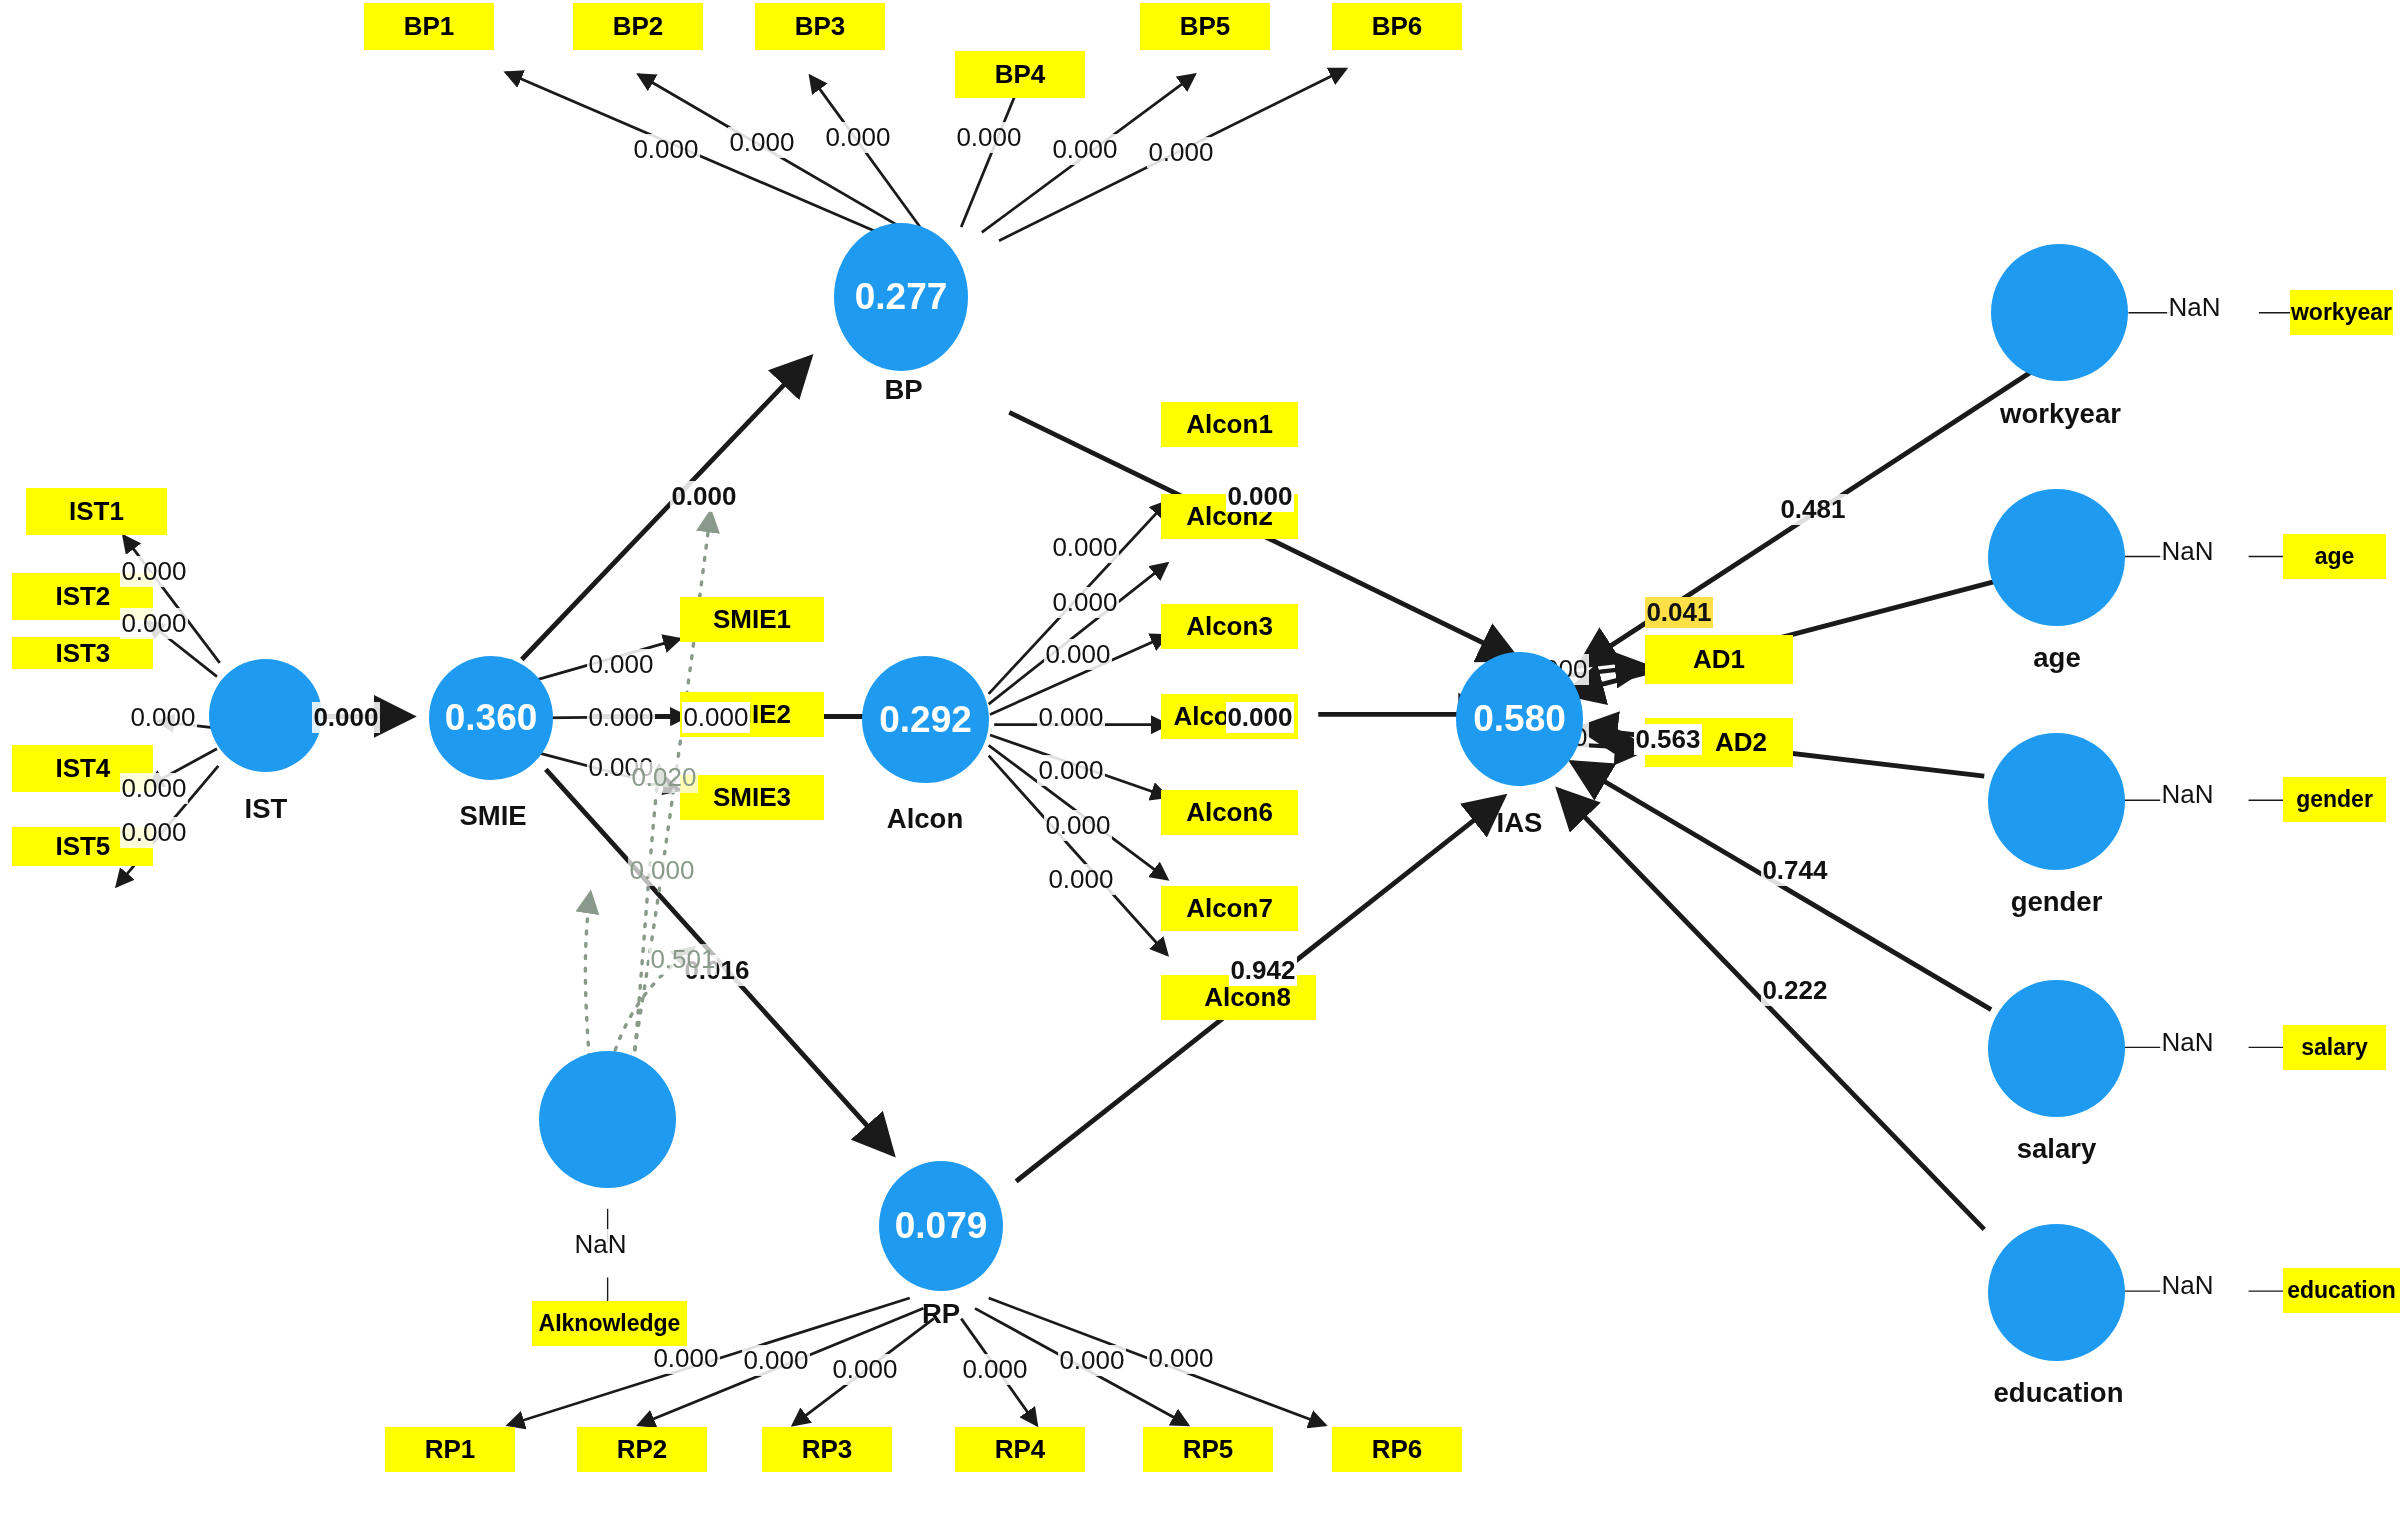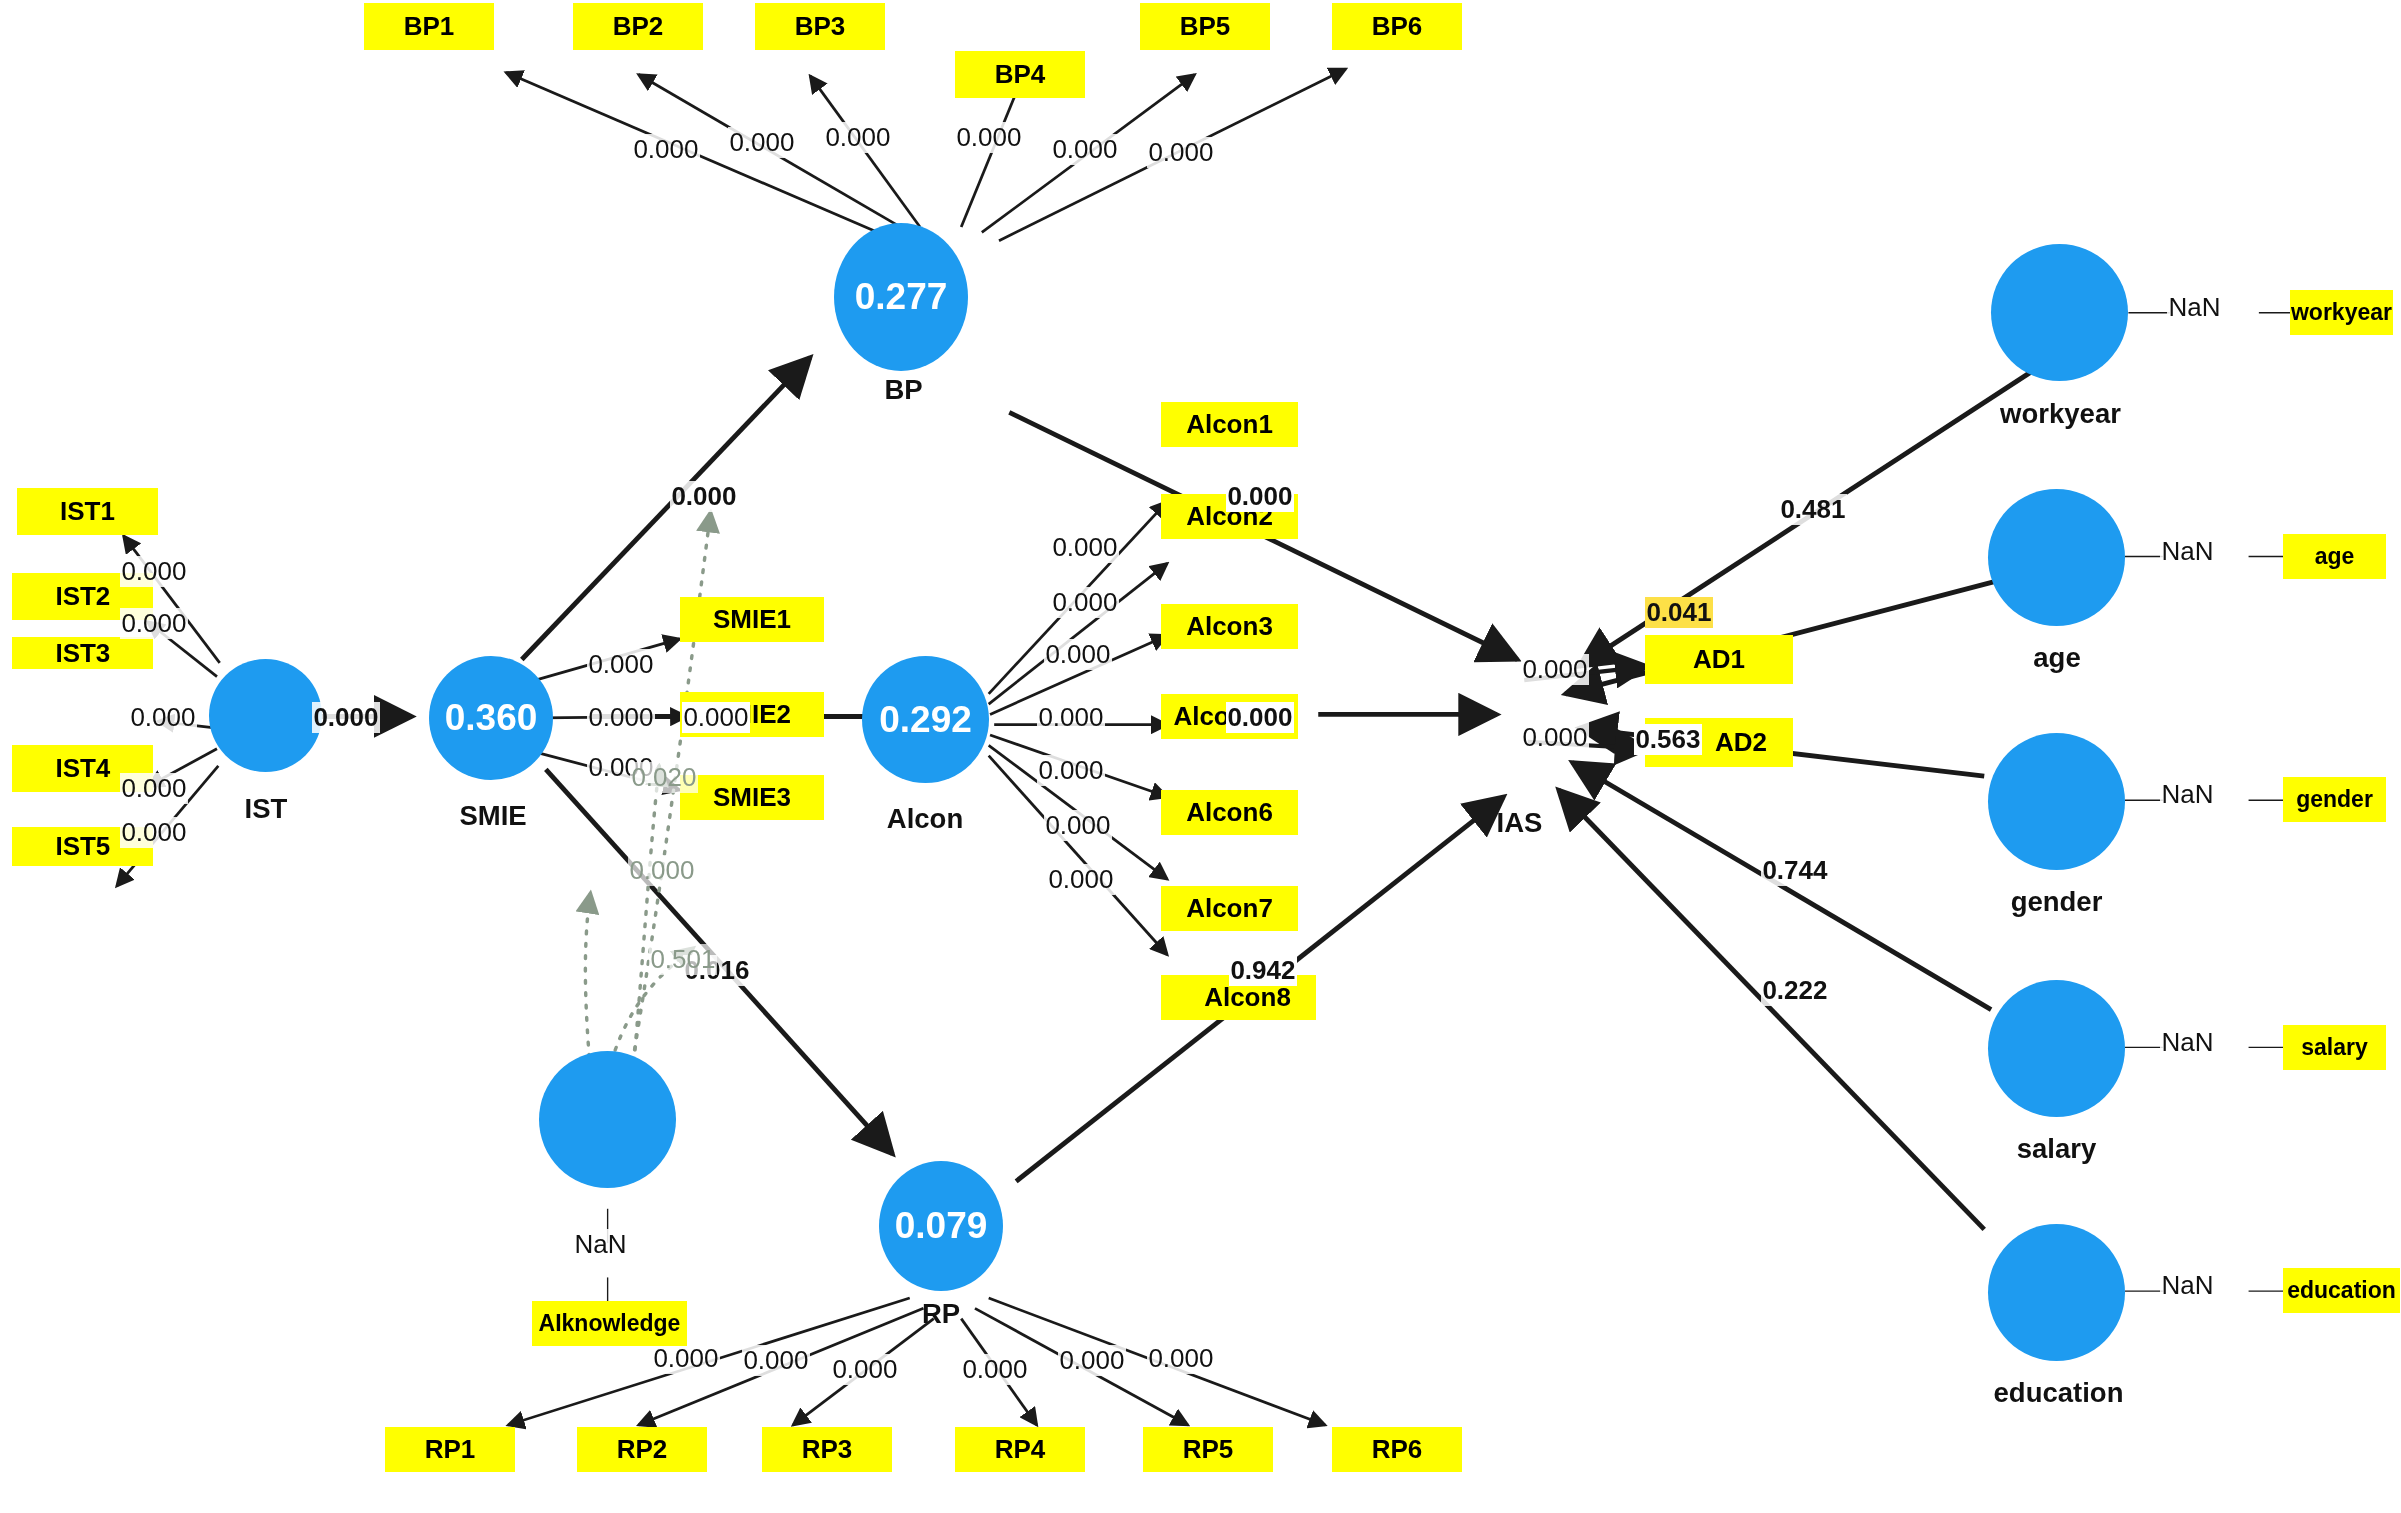--- a/index.html
+++ b/index.html
@@ -158,21 +158,21 @@
       <span>BP6</span>
     </div>
 
 <div class="elabel" style="left:632px;top:134px;"><span>0.000</span></div>
 <div class="elabel" style="left:728px;top:127px;"><span>0.000</span></div>
 <div class="elabel" style="left:824px;top:122px;"><span>0.000</span></div>
 <div class="elabel" style="left:955px;top:122px;"><span>0.000</span></div>
 <div class="elabel" style="left:1051px;top:134px;"><span>0.000</span></div>
 <div class="elabel" style="left:1147px;top:137px;"><span>0.000</span></div>
 
-<div class="ind" style="left:17px;top:488px;width:141px;height:47px;">
+<div class="ind" style="left:26px;top:488px;width:141px;height:47px;">
       <span>IST1</span>
     </div>
 <div class="ind" style="left:12.4px;top:573px;width:141px;height:47px;">
       <span>IST2</span>
     </div>
 <div class="ind" style="left:12.4px;top:637px;width:141px;height:32px;">
       <span>IST3</span>
     </div>
 <div class="ind" style="left:12.4px;top:745px;width:141px;height:47px;">
       <span>IST4</span>
@@ -314,20 +314,23 @@
 <div class="lv" style="left:429px;top:656px;width:124px;height:124px;">
       <span>0.360</span>
     </div>
 <div class="lvname" style="left:426px;top:800px;width:134px;"><span>SMIE</span></div>
 
 <div class="lv" style="left:862px;top:656px;width:127px;height:127px;">
       <span>0.292</span>
     </div>
 <div class="lvname" style="left:858px;top:803px;width:134px;"><span>Alcon</span></div>
 
+<div class="lv" style="left:1456px;top:652px;width:127px;height:134px;">
+      <span>0.580</span>
+    </div>
 <div class="lvname" style="left:1449px;top:807px;width:141px;"><span>IAS</span></div>
 
 <div class="lv" style="left:879px;top:1161px;width:124px;height:130px;">
       <span>0.079</span>
     </div>
 <div class="lvname" style="left:886px;top:1298px;width:110px;"><span>RP</span></div>
 
 <div class="lv plain" style="left:539px;top:1051px;width:137px;height:137px;">
       <span></span>
     </div>

